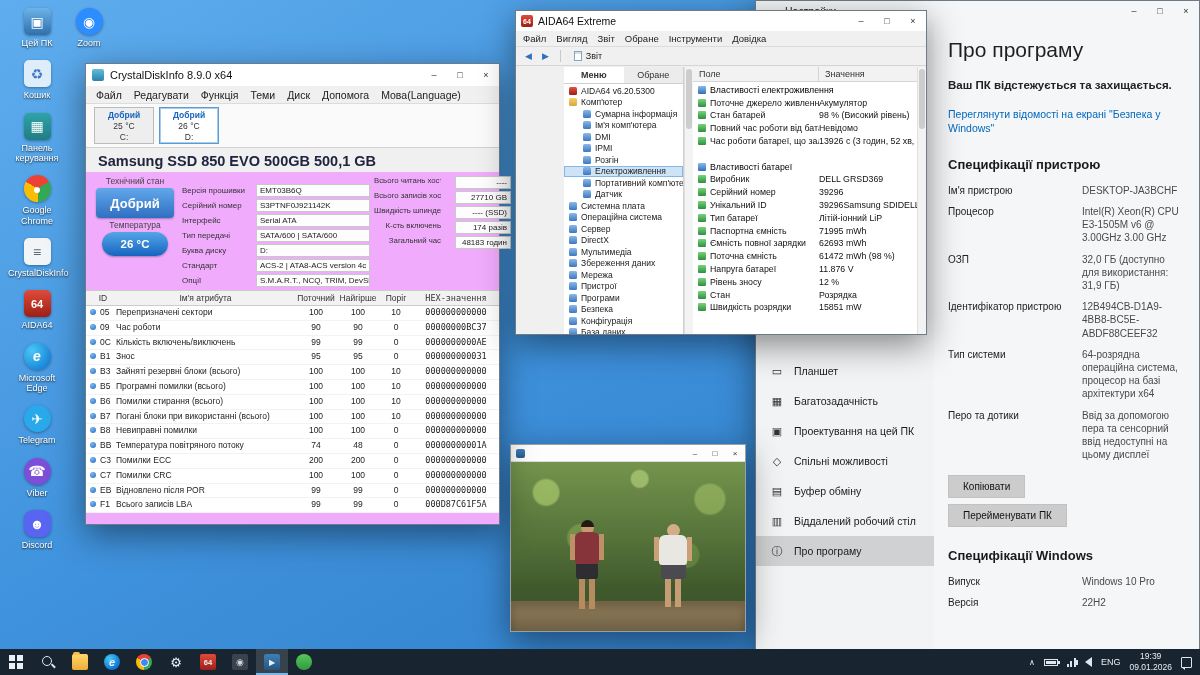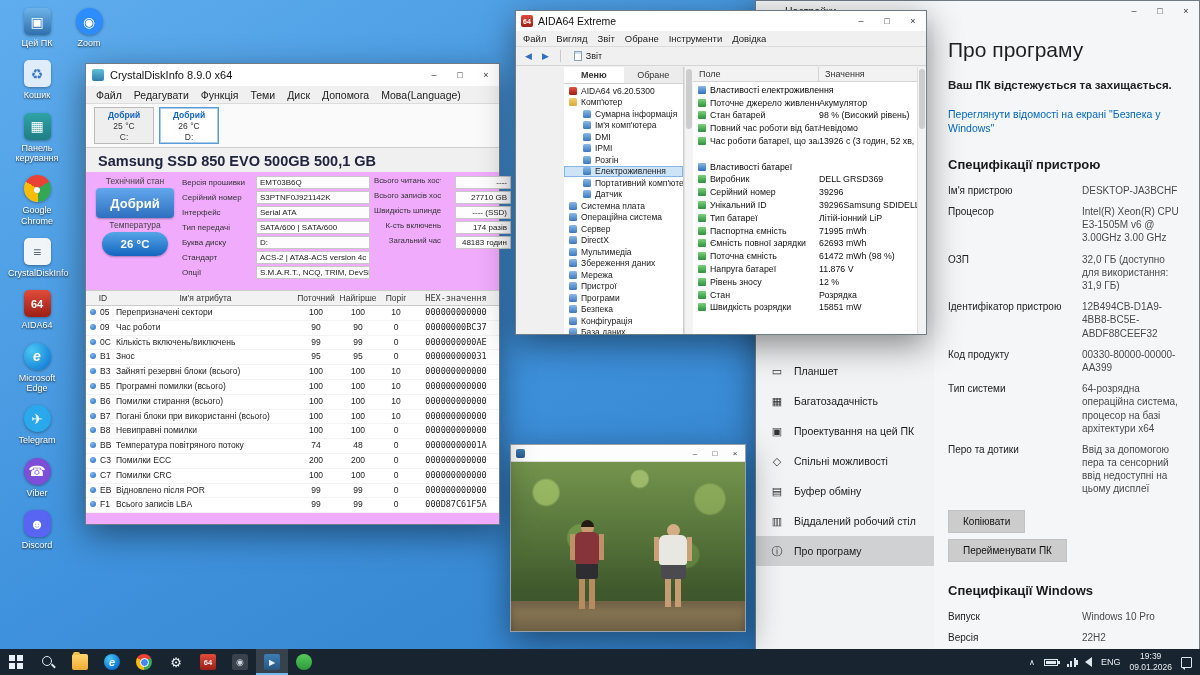--- a/index.html
+++ b/index.html
@@ -89,21 +89,21 @@
   .menu-item { font-size:10.5px; color:#222; padding:2px 6px; cursor:pointer; }
   .c-tabs { height:44px; background:#fafafa; border-bottom:1px solid #d0d0d0; display:flex; gap:5px; padding:3px 8px; }
   .cdi-tab { width:60px; border:1px solid #bbb; background:#eeeeee; text-align:center; font-size:8.5px; line-height:1.3; padding-top:2px; cursor:pointer; color:#333; }
   .cdi-tab.selected { background:#ffffff; border-color:#5b9bd5; box-shadow:0 0 0 1px #a8cceb inset; }
   .ct-status { color:#1565c0; font-weight:bold; }
   .c-drivetitle { font-size:14.5px; font-weight:bold; color:#20243e; padding:5px 12px 3px; background:#f0f0f0; }
   .c-panel { display:grid; grid-template-columns:86px 188px 137px; padding:2px 6px 6px; gap:4px; height:118px; }
   .c-lab { font-size:8.5px; color:#444; text-align:center; margin-top:2px; }
   .c-health-btn { margin:2px 4px 0; height:30px; border-radius:4px; background:linear-gradient(#62a8ec,#2f6fc0); color:#fff; font-weight:bold; font-size:13px; display:flex; align-items:center; justify-content:center; cursor:pointer; box-shadow:0 1px 2px rgba(0,0,0,.3); }
   .c-temp { margin:2px 10px 0; height:24px; border-radius:12px; background:linear-gradient(#55a5e8,#1565c0); color:#fff; font-weight:bold; font-size:11.5px; display:flex; align-items:center; justify-content:center; box-shadow:0 1px 2px rgba(0,0,0,.3); }
-  .c-info { display:flex; flex-direction:column; gap:2px; padding-top:2px; }
+  .c-info { display:flex; flex-direction:column; gap:2px; padding-top:2px;margin-top:8px; }
   .c-info-row { display:flex; align-items:center; height:13px; }
   .ci-label { width:74px; font-size:8px; color:#333; flex-shrink:0; }
   .ci-value { flex:1; height:13px; background:#fdfdfd; border:1px solid #c8c8c8; font-size:8px; color:#222; padding:0 3px; line-height:11px; white-space:nowrap; overflow:hidden; }
   .c-stats { display:flex; flex-direction:column; gap:2px; padding-top:2px; }
   .c-stat-row { display:flex; align-items:flex-start; height:13px; gap:14px; }
   .cs-label { flex:1; font-size:7.8px; color:#333; text-align:right; white-space:nowrap; overflow:hidden; }
   .cs-value { width:56px; height:13px; background:#fdfdfd; border:1px solid #c8c8c8; font-size:8px; color:#222; text-align:right; padding:0 3px; line-height:11px; }
   .c-table { width:100%; border-collapse:collapse; background:#fff; }
   .c-table th { background:#f2f2f2; border-top:1px solid #ccc; border-bottom:1px solid #ccc; font-size:8.5px; font-weight:normal; color:#333; height:15px; }
   .c-table td { font-size:8.5px; color:#222; height:13.8px; line-height:13.8px; border-bottom:1px solid #f3f3f3; white-space:nowrap; overflow:hidden; }
@@ -340,24 +340,20 @@
   <div class="spec-row">
     <div class="spec-label">ОЗП</div>
     <div class="spec-value">32,0 ГБ (доступно для використання: 31,9 ГБ)</div>
   </div>
 
   <div class="spec-row">
     <div class="spec-label">Ідентифікатор пристрою</div>
     <div class="spec-value">12B494CB-D1A9-4BB8-BC5E-ABDF88CEEF32</div>
   </div>
 
-  <div class="spec-row">
-    <div class="spec-label">Код продукту</div>
-    <div class="spec-value">00330-80000-00000-AA399</div>
-  </div>
 
   <div class="spec-row">
     <div class="spec-label">Тип системи</div>
     <div class="spec-value">64-розрядна операційна система, процесор на базі архітектури x64</div>
   </div>
 
   <div class="spec-row">
     <div class="spec-label">Перо та дотики</div>
     <div class="spec-value">Ввід за допомогою пера та сенсорний ввід недоступні на цьому дисплеї</div>
   </div>

